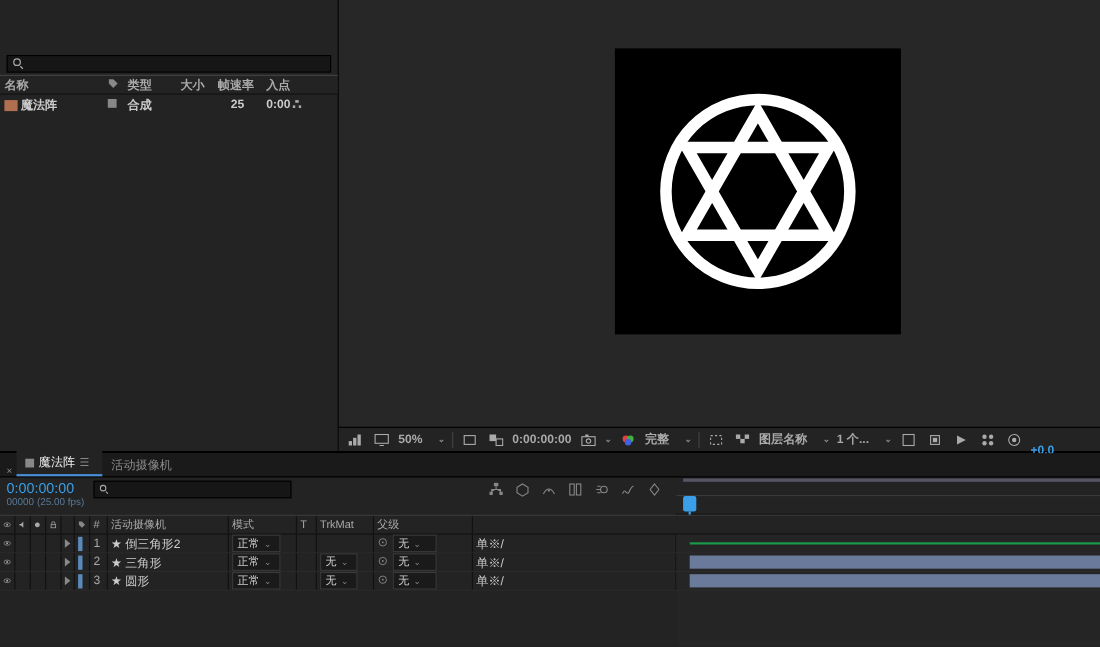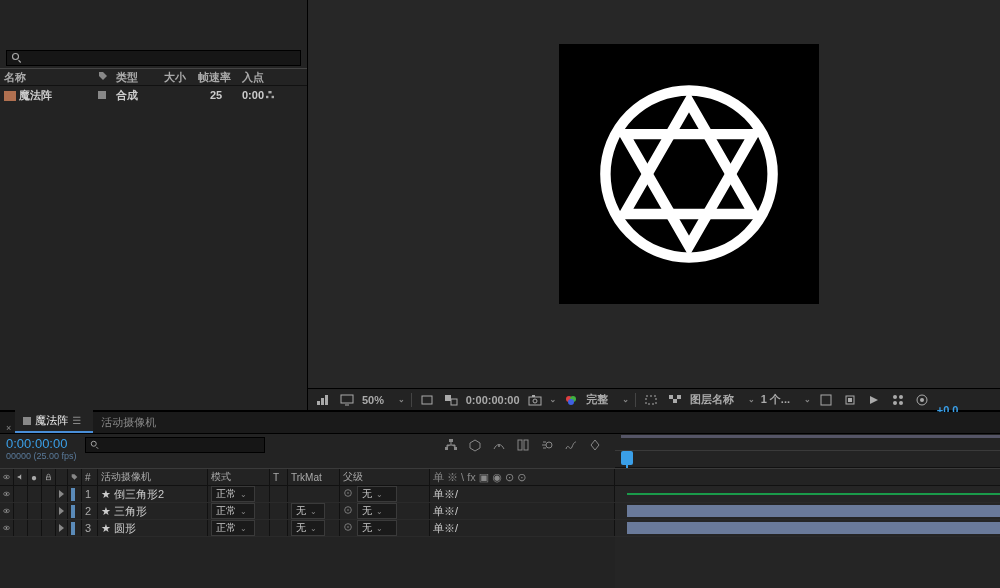--- a/index.html
+++ b/index.html
@@ -344,23 +344,20 @@
             <svg width="10" height="10" viewBox="0 0 10 10">
               <path d="M1 1h4l4 4-4 4-4-4z" fill="#888"></path>
             </svg>
           </div>
         <div class="tl-col" style="width:16px">#</div>
         <div class="tl-col" style="width:110px">活动摄像机</div>
         <div class="tl-col" style="width:62px">模式</div>
         <div class="tl-col" style="width:18px">T</div>
         <div class="tl-col" style="width:52px">TrkMat</div>
         <div class="tl-col" style="width:90px">父级</div>
-        <div class="tl-col" style="flex:1">
-            <span class="switch-icons">单 ※ \ fx ▣ ◉ ⊙ ⊙</span>
-          </div>
       </div>
 
       <div class="tl-row">
         <div class="tl-col eye">
             <svg viewBox="0 0 12 10">
               <ellipse cx="6" cy="5" rx="5" ry="3" fill="none" stroke="#aaa"></ellipse>
               <circle cx="6" cy="5" r="1.5" fill="#aaa"></circle>
             </svg>
           </div>
         <div class="tl-col" style="width:14px"></div>

